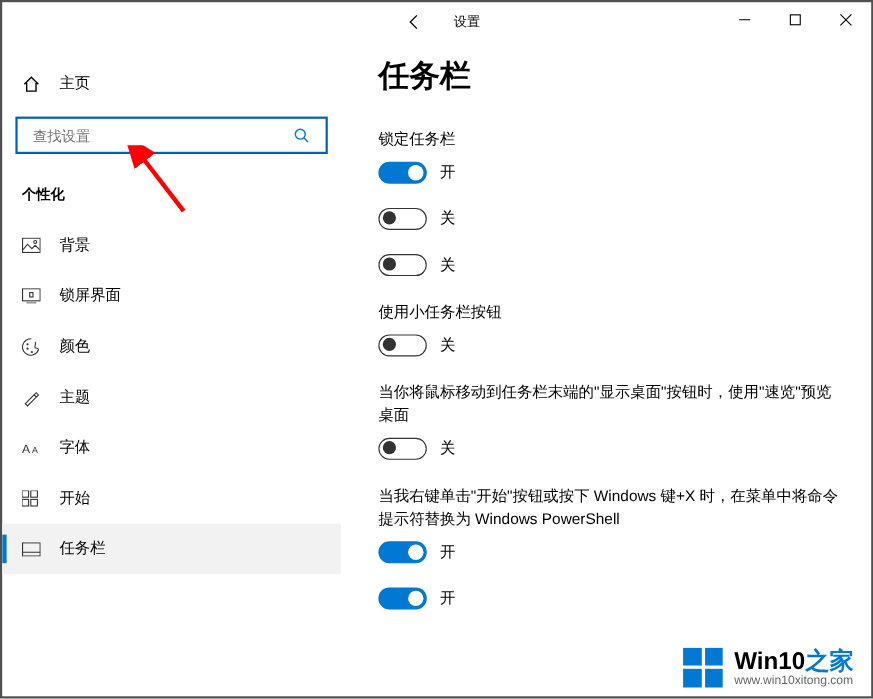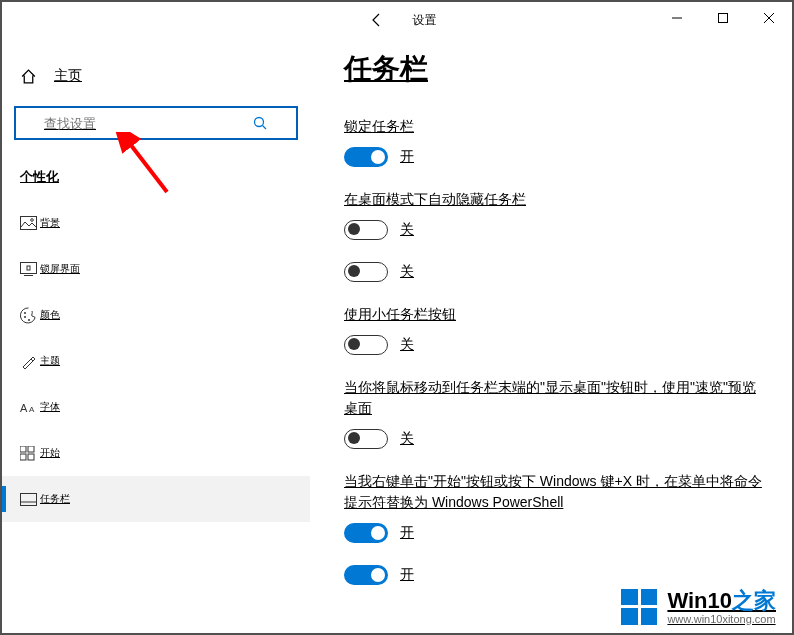--- a/index.html
+++ b/index.html
@@ -4,56 +4,56 @@
 <style>
 * { margin: 0; padding: 0; box-sizing: border-box; font-family: "Microsoft YaHei", "Segoe UI", sans-serif; }
 body { background: #fff; width: 794px; height: 635px; overflow: hidden; border: 2px solid #505050; position: relative; }
 
 .titlebar { display: flex; align-items: center; height: 36px; padding-left: 3px; justify-content: center; }
 .titlebar .back { width: 32px; height: 32px; display: flex; align-items: center; justify-content: center; cursor: pointer; }
 .titlebar .title { font-size: 12px; margin-left: 20px; color: #000; }
 .win-controls { position: absolute; top: 0; right: 0; display: flex; }
 .win-controls div { width: 46px; height: 32px; display: flex; align-items: center; justify-content: center; cursor: pointer; }
 
-.layout { display: flex; height: calc(100% - 36px); text-decoration: underline; }
+.layout { display: flex; height: calc(100% - 36px); }
 
 .sidebar { width: 308px; padding-top: 18px; }
 .home-row { display: flex; align-items: center; height: 40px; padding-left: 18px; cursor: pointer; }
 .home-row .icon { width: 20px; display:flex; align-items:center; }
 .home-row .label { margin-left: 14px; font-size: 14px; }
 
-.search-box { margin: 10px 12px 0 12px; height: 34px; border: 2px solid #005fb8; display: flex; align-items: center; padding: 0 28px; }
+.search-box { margin: 10px 12px 0 12px; height: 34px; border: 2px solid #005fb8; display: flex; align-items: center; padding: 0 14px; }
 .search-box input { border: none; outline: none; flex: 1; font-size: 13px; color: #666; background: transparent; }
 .search-box .search-icon { color: #0078d4; }
 
 .category { margin: 28px 0 14px 18px; font-size: 13px; font-weight: 600; }
 
 .nav-item { display: flex; align-items: center; height: 46px; padding-left: 18px; cursor: pointer; position: relative; }
 .nav-item .icon { width: 20px; display:flex; align-items:center; color:#333; }
-.nav-item .label { font-size: 10px; }
+.nav-item .label { margin-left: 14px; font-size: 14px; }
 .nav-item.active::before { content:""; position:absolute; left:0; top:10px; bottom:10px; width:4px; background:#0078d4; }
 .nav-item.active { background: #f2f2f2; }
 
 .content { flex: 1; padding: 12px 28px 0 34px; overflow-y: auto; }
 .page-title { font-size: 28px; font-weight: 600; margin-bottom: 28px; }
 
 .setting { margin-bottom: 22px; }
 .setting-label { font-size: 14px; color: #000; margin-bottom: 10px; line-height: 1.5; }
 .toggle-row { display: flex; align-items: center; gap: 12px; }
 
 .toggle { width: 44px; height: 20px; border-radius: 10px; position: relative; cursor: pointer; }
 .toggle.on { background: #0078d4; }
 .toggle.on::after { content:""; position:absolute; right:3px; top:3px; width:14px; height:14px; background:#fff; border-radius:50%; }
 .toggle.off { background: #fff; border: 1px solid #333; }
 .toggle.off::after { content:""; position:absolute; left:3px; top:2px; width:12px; height:12px; background:#333; border-radius:50%; }
 .toggle-text { font-size: 14px; }
 
 .arrow-annotation { position:absolute; left:110px; top:130px; pointer-events:none; }
 
-.watermark { position:absolute; bottom:8px; right:16px; display:flex; align-items:center; gap:10px;text-decoration:underline; }
+.watermark { position:absolute; bottom:8px; right:16px; display:flex; align-items:center; gap:10px; }
 .watermark .logo-squares { width:36px; height:36px; display:grid; grid-template-columns:1fr 1fr; grid-template-rows:1fr 1fr; gap:3px; }
 .watermark .logo-squares div { background:#0078d4; }
 .watermark .wm-text { display:flex; flex-direction:column; line-height:1.1; }
 .watermark .wm-main { font-size:22px; font-weight:600; }
 .watermark .wm-accent { color:#0078d4; }
 .watermark .wm-url { font-size:11px; color:#666; }
 
 svg { display:block; }
 </style>
 </head>
@@ -183,21 +183,20 @@
     <div class="page-title">任务栏</div>
 
     <div class="setting">
       <div class="setting-label">锁定任务栏</div>
       <div class="toggle-row">
           <div class="toggle on"></div>
           <span class="toggle-text">开</span>
         </div>
     </div>
     <div class="setting">
-      <div class="setting-label">在桌面模式下自动隐藏任务栏</div>
       <div class="toggle-row">
           <div class="toggle off"></div>
           <span class="toggle-text">关</span>
         </div>
     </div>
     <div class="setting">
       <div class="toggle-row">
           <div class="toggle off"></div>
           <span class="toggle-text">关</span>
         </div>

